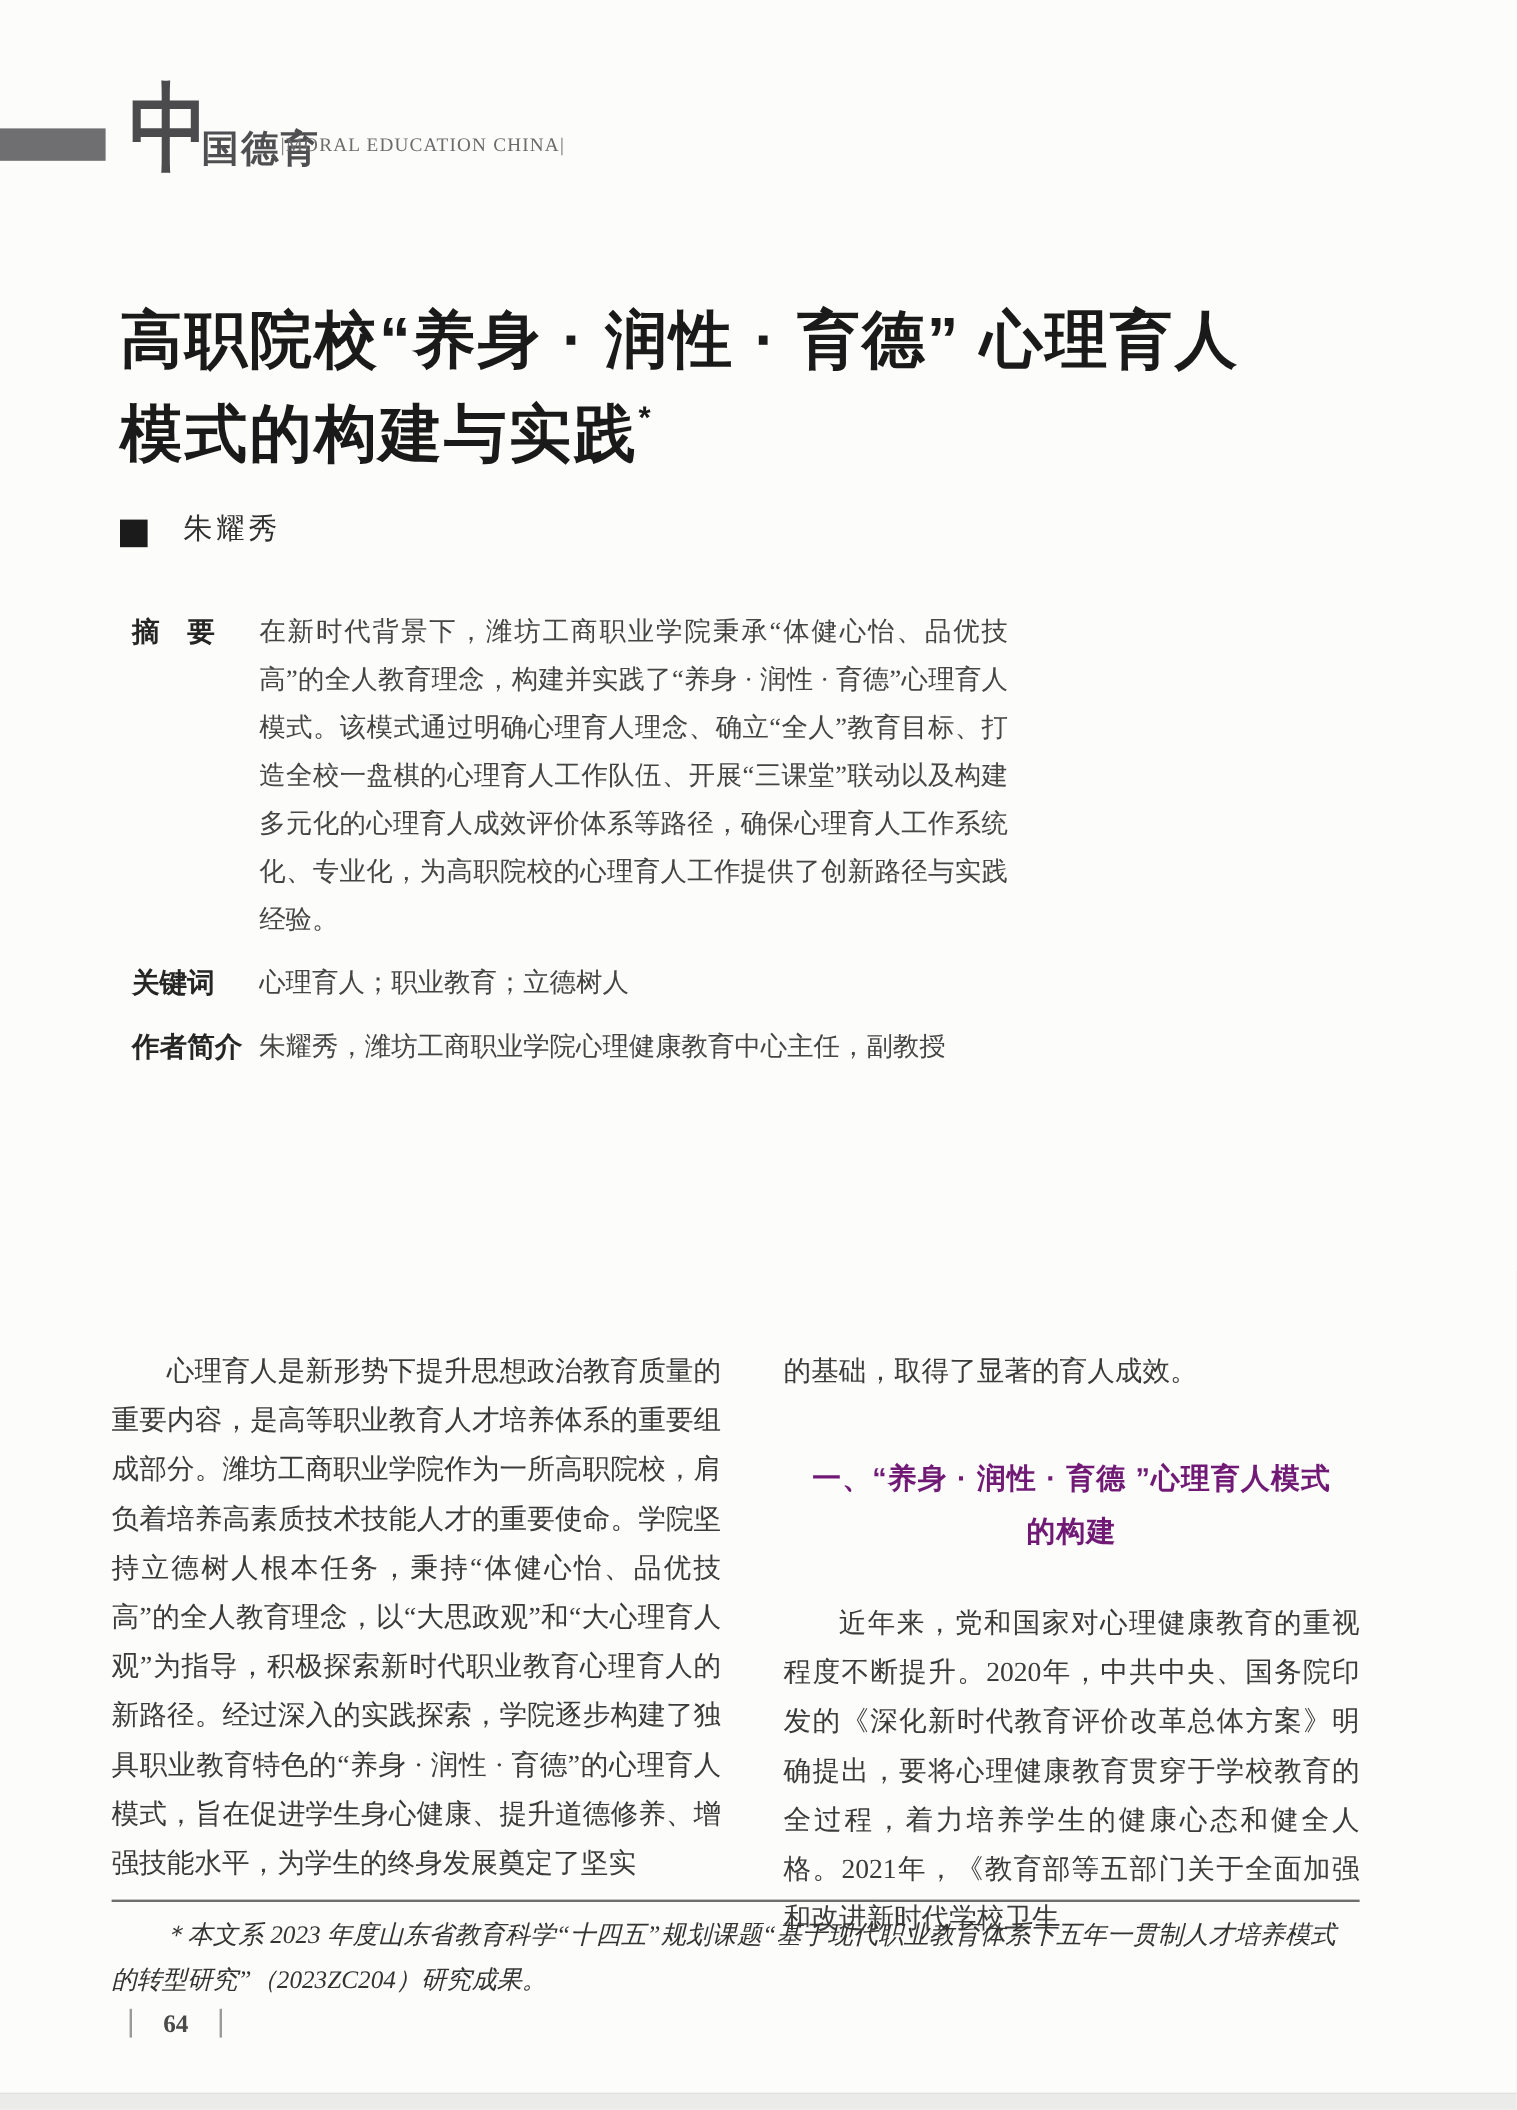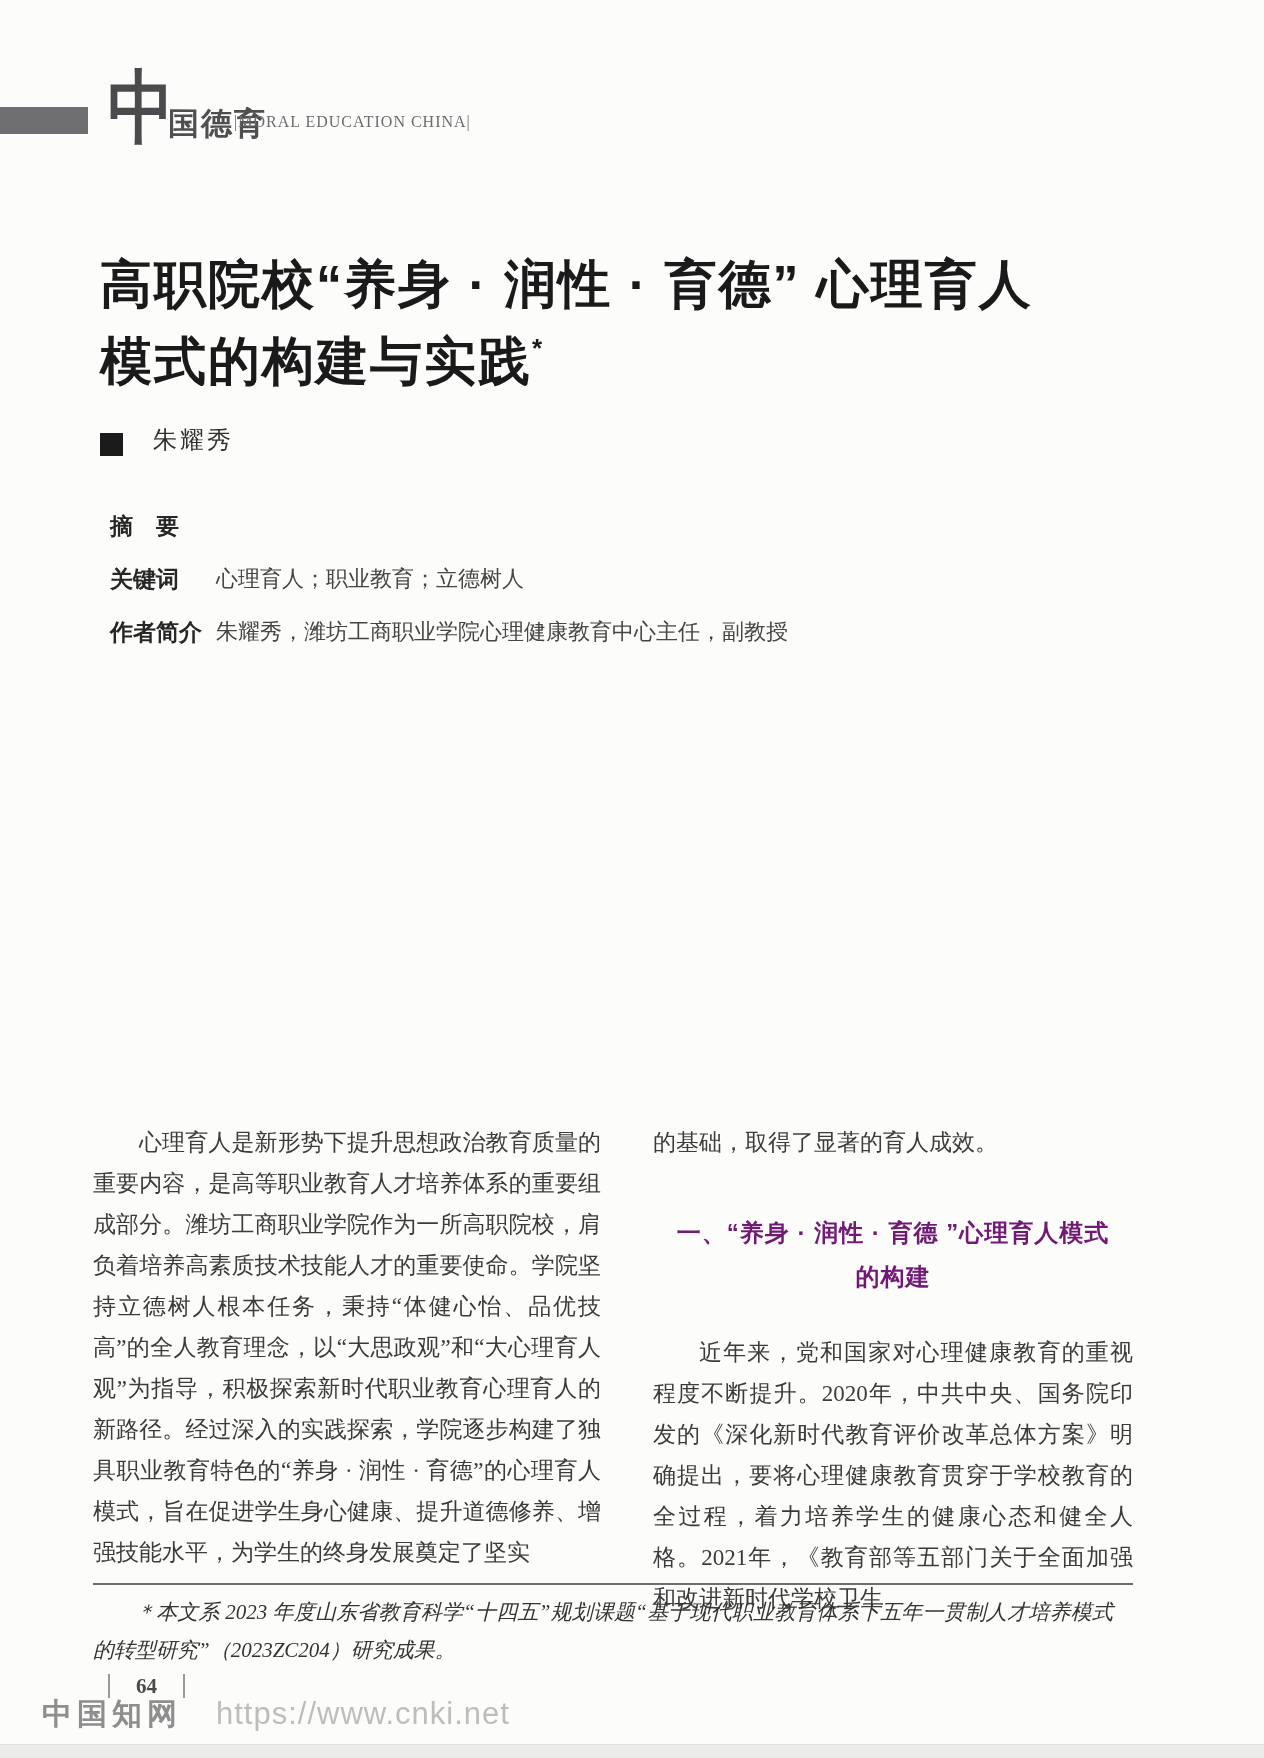--- a/index.html
+++ b/index.html
@@ -146,20 +146,21 @@
   </h1>
 
   <div class="author-row">
     <span class="author-square"></span>
     <span class="author-name">朱耀秀</span>
   </div>
 
   <section class="meta">
     <div class="meta-row">
       <div class="meta-label">摘　要</div>
+      <div class="meta-text">在新时代背景下，潍坊工商职业学院秉承“体健心怡、品优技高”的全人教育理念，构建并实践了“养身 · 润性 · 育德”心理育人模式。该模式通过明确心理育人理念、确立“全人”教育目标、打造全校一盘棋的心理育人工作队伍、开展“三课堂”联动以及构建多元化的心理育人成效评价体系等路径，确保心理育人工作系统化、专业化，为高职院校的心理育人工作提供了创新路径与实践经验。</div>
     </div>
     <div class="meta-row">
       <div class="meta-label">关键词</div>
       <div class="meta-text">心理育人；职业教育；立德树人</div>
     </div>
     <div class="meta-row">
       <div class="meta-label">作者简介</div>
       <div class="meta-text">朱耀秀，潍坊工商职业学院心理健康教育中心主任，副教授</div>
     </div>
   </section>
@@ -179,20 +180,16 @@
   </main>
 
   <div class="rule"></div>
 
   <div class="footnote indent">＊本文系 2023 年度山东省教育科学“十四五”规划课题“基于现代职业教育体系下五年一贯制人才培养模式的转型研究”（2023ZC204）研究成果。</div>
 
   <div class="page-number">
     <span class="pn-num">64</span>
   </div>
 
-  <div class="watermark">
-    <span class="wm-cn">中国知网</span>
-    <span class="wm-url">https://www.cnki.net</span>
-  </div>
 
   <div class="bottom-strip"></div>
 
 </div>
 
 </body></html>

